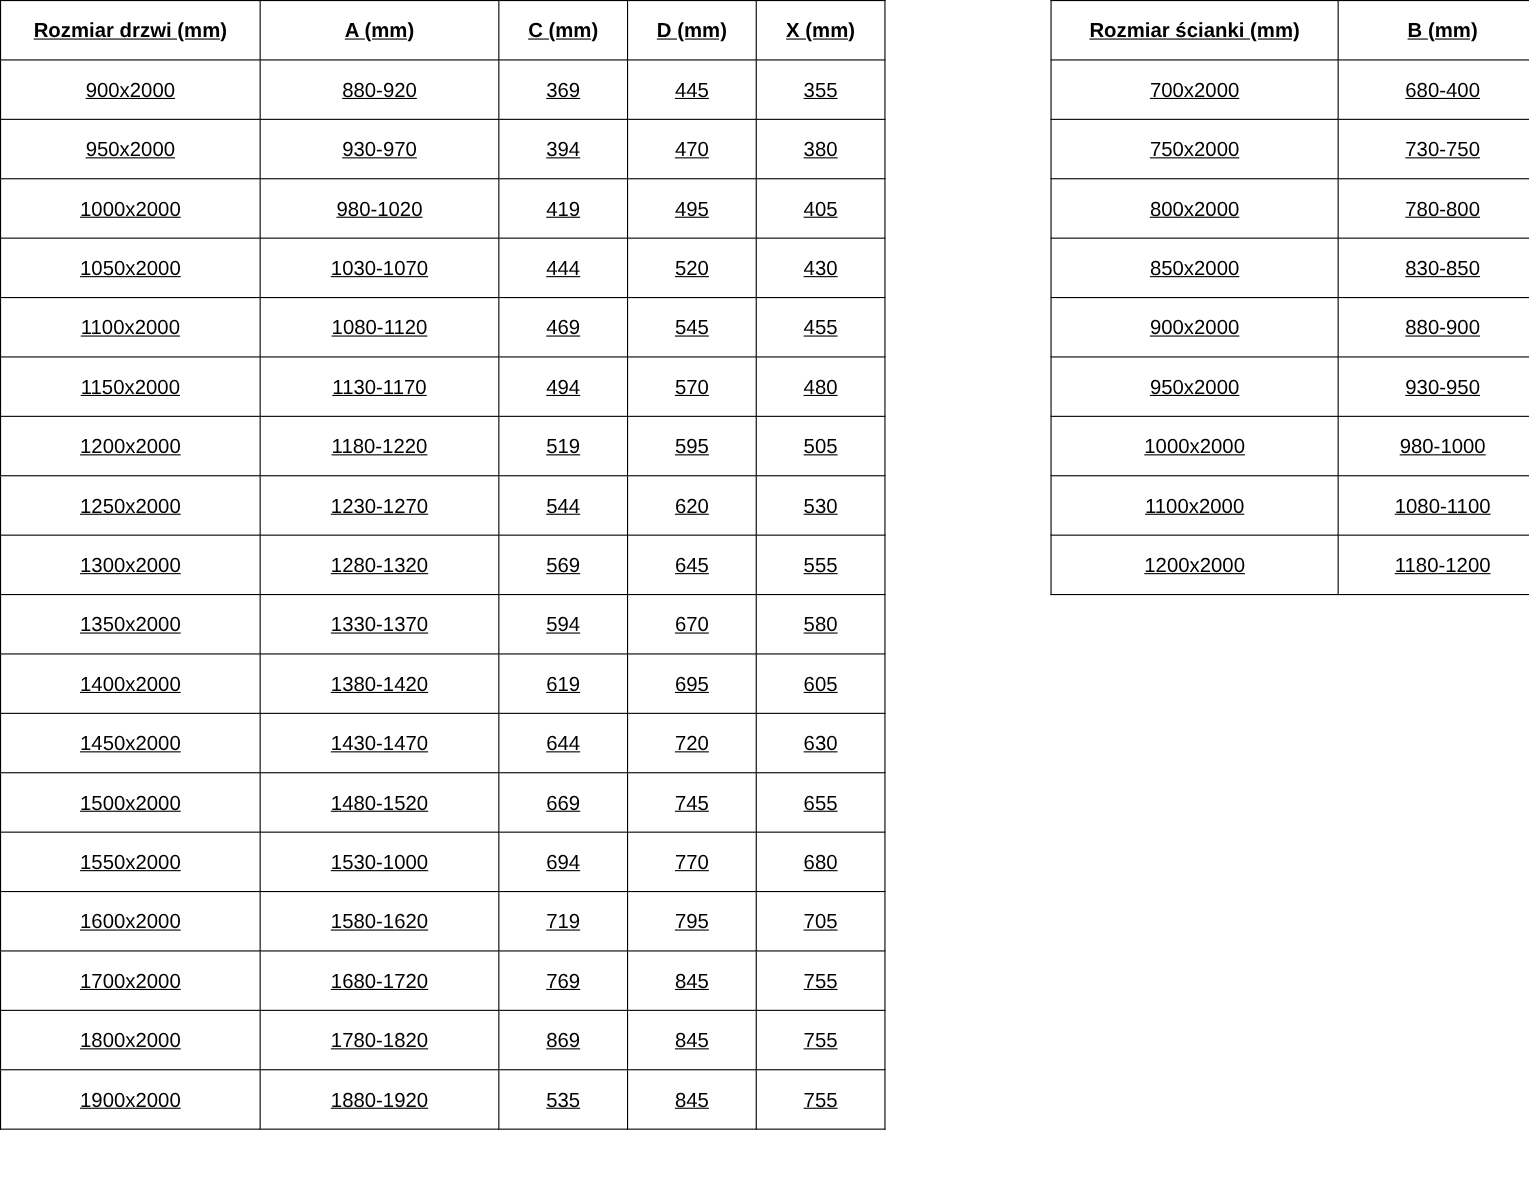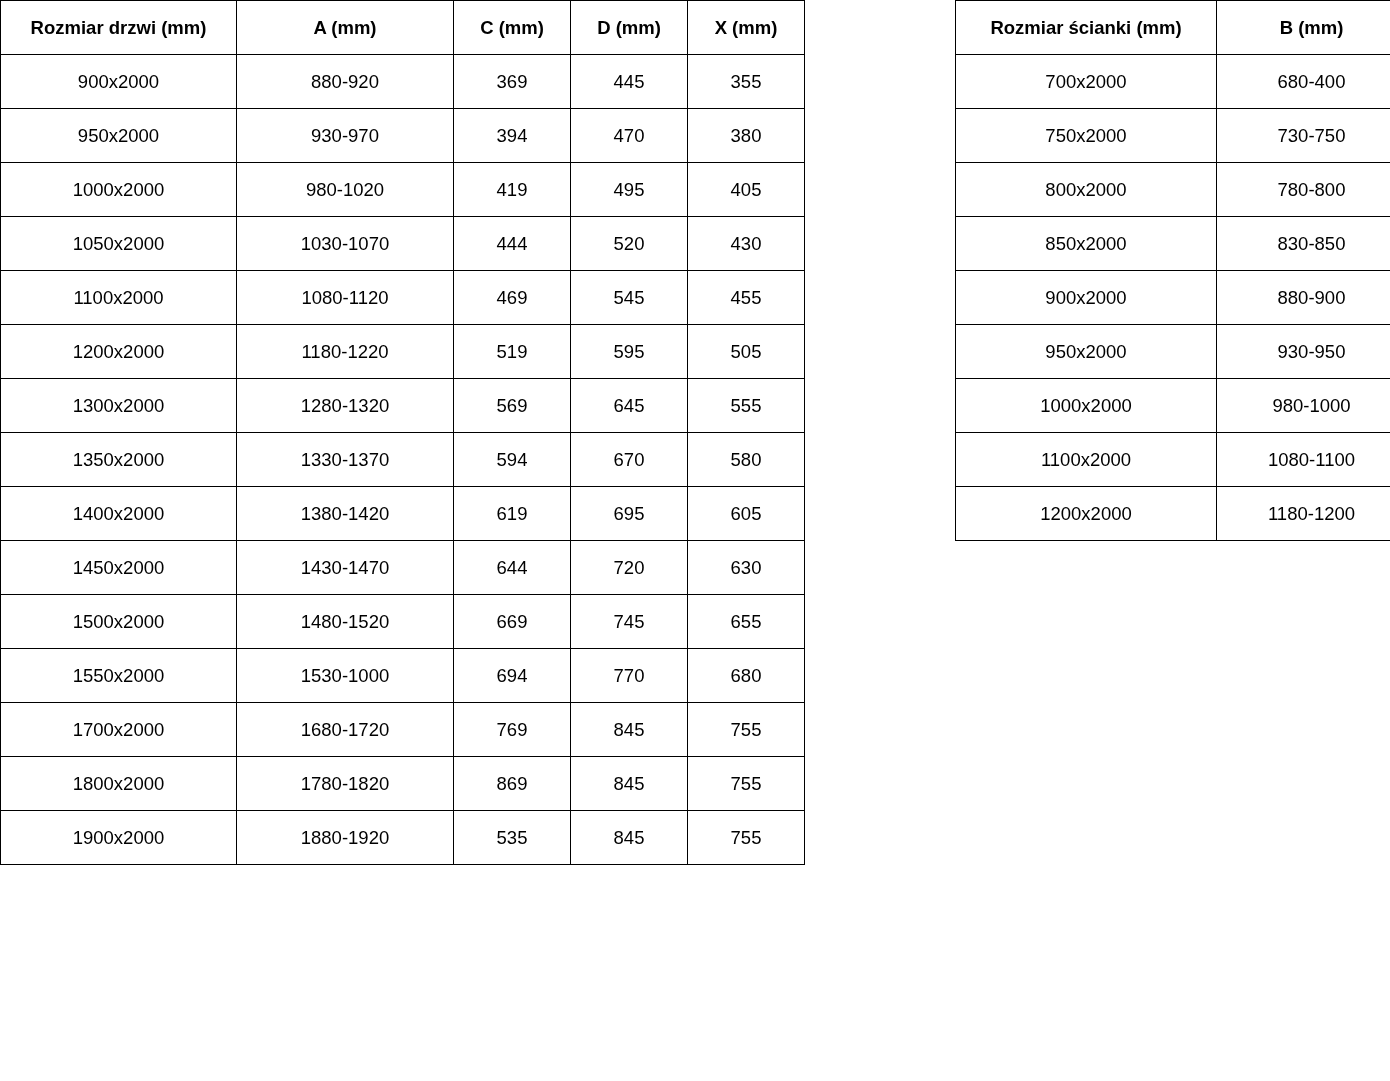--- a/index.html
+++ b/index.html
@@ -12,20 +12,21 @@
     height: 1081px;
     font-family: "Liberation Sans", sans-serif;
     color: #000000;
     position: relative;
     overflow: hidden;
   }
   .tables-wrap {
     display: flex;
     align-items: flex-start;
     gap: 0px;
+    text-decoration: underline;
   }
   table {
     border-collapse: collapse;
     table-layout: fixed;
     margin-left: 44px;
   }
   table td, table th {
     border: 1px solid #000000;
     text-align: center;
     vertical-align: middle;
@@ -107,27 +108,41 @@
           <td>430</td>
         </tr>
         <tr>
           <td>1100x2000</td>
           <td>1080-1120</td>
           <td>469</td>
           <td>545</td>
           <td>455</td>
         </tr>
         <tr>
+          <td>1150x2000</td>
+          <td>1130-1170</td>
+          <td>494</td>
+          <td>570</td>
+          <td>480</td>
+        </tr>
+        <tr>
           <td>1200x2000</td>
           <td>1180-1220</td>
           <td>519</td>
           <td>595</td>
           <td>505</td>
         </tr>
         <tr>
+          <td>1250x2000</td>
+          <td>1230-1270</td>
+          <td>544</td>
+          <td>620</td>
+          <td>530</td>
+        </tr>
+        <tr>
           <td>1300x2000</td>
           <td>1280-1320</td>
           <td>569</td>
           <td>645</td>
           <td>555</td>
         </tr>
         <tr>
           <td>1350x2000</td>
           <td>1330-1370</td>
           <td>594</td>
@@ -154,20 +169,27 @@
           <td>669</td>
           <td>745</td>
           <td>655</td>
         </tr>
         <tr>
           <td>1550x2000</td>
           <td>1530-1000</td>
           <td>694</td>
           <td>770</td>
           <td>680</td>
+        </tr>
+        <tr>
+          <td>1600x2000</td>
+          <td>1580-1620</td>
+          <td>719</td>
+          <td>795</td>
+          <td>705</td>
         </tr>
         <tr>
           <td>1700x2000</td>
           <td>1680-1720</td>
           <td>769</td>
           <td>845</td>
           <td>755</td>
         </tr>
         <tr>
           <td>1800x2000</td>

